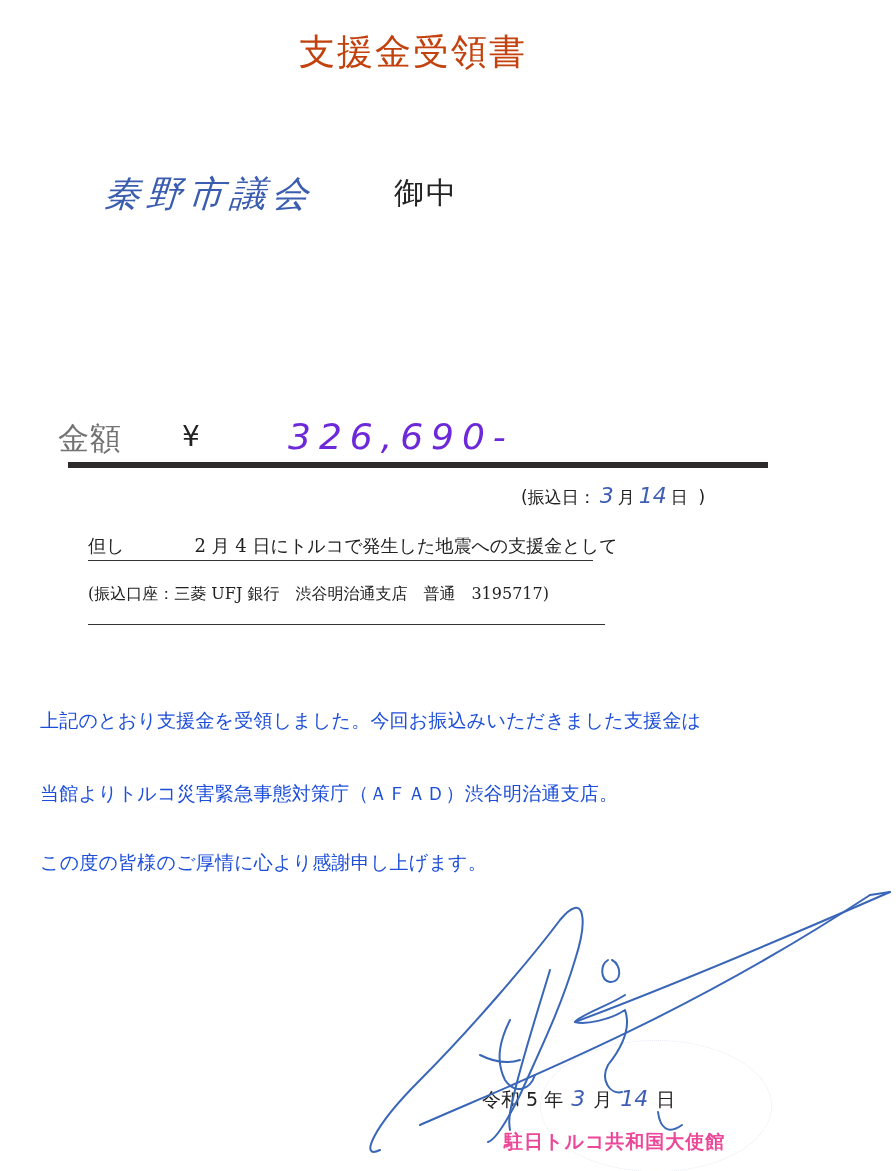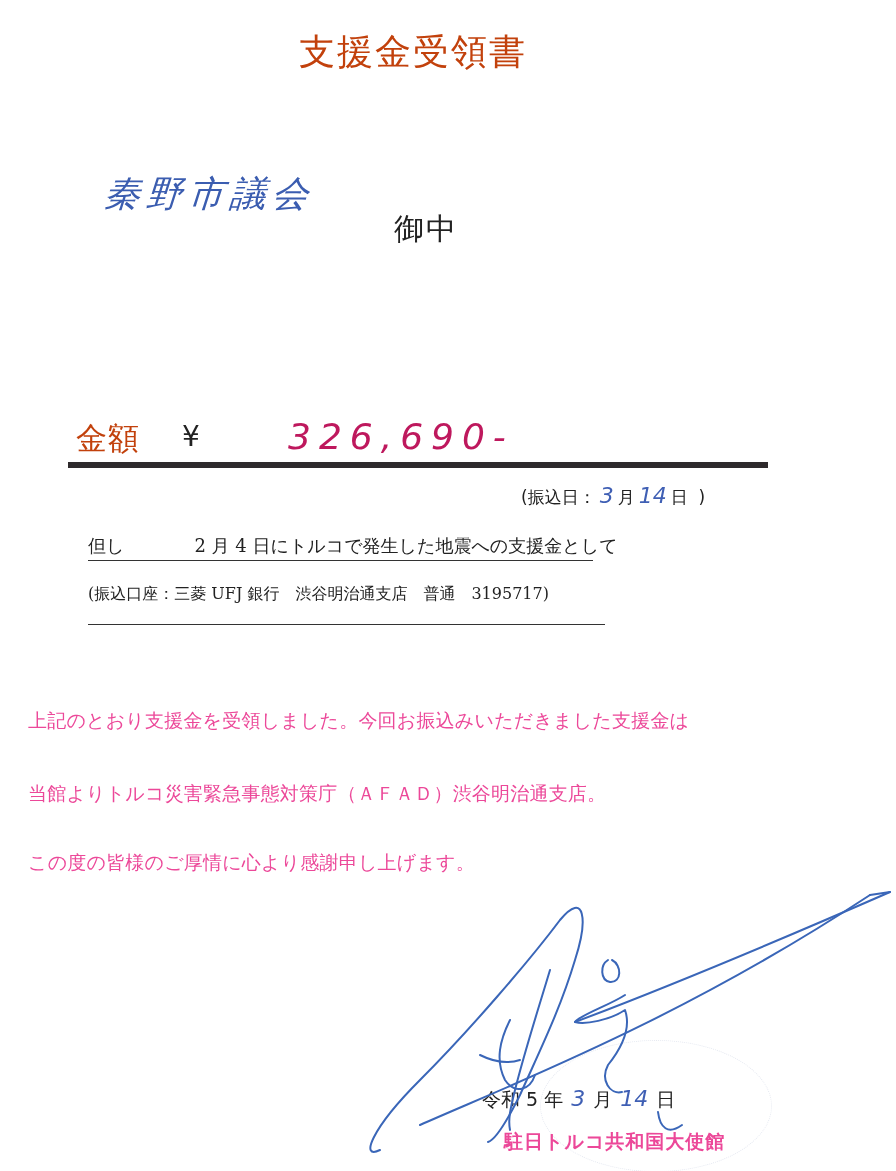--- a/index.html
+++ b/index.html
@@ -32,38 +32,37 @@
       letter-spacing: 6px;
       font-family: "DejaVu Serif", serif;
       font-style: italic;
       transform: skewX(-4deg);
     }
     .recipient-honorific {
       left: 394px; top: 173px;
       font-size: 30px;
       color: #222;
       letter-spacing: 2px;
-      margin-top: 36px;
     }
 
     .amount-label {
-      left: 76px; top: 418px;
+      left: 58px; top: 418px;
       font-size: 31px;
-      color: #c2410c;
+      color: #737373;
       letter-spacing: 1px;
     }
     .yen {
       left: 182px; top: 420px;
       font-size: 28px;
       color: #222;
     }
     .amount-hand {
       left: 288px; top: 416px;
       font-size: 36px;
-      color: #be185d;
+      color: #6d28d9;
       font-style: italic;
       letter-spacing: 8px;
       font-family: "DejaVu Sans", sans-serif;
       font-weight: 300;
     }
     .amount-rule {
       left: 68px; top: 462px;
       width: 700px; height: 6px;
       background: #2e2a2c;
     }
@@ -95,23 +94,23 @@
       left: 88px; top: 584px;
       font-size: 16px;
       color: #222;
       font-family: "DejaVu Serif", serif;
       border-bottom: 1.5px solid #333;
       padding-bottom: 19px;
       width: 517px;
     }
 
     .body-line {
-      left: 28px;
+      left: 40px;
       font-size: 19px;
-      color: #ec4899;
+      color: #1d4ed8;
       letter-spacing: 0.2px;
     }
     .l1 { top: 708px; }
     .l2 { top: 781px; }
     .l3 { top: 850px; }
 
     .sign-date {
       left: 482px; top: 1086px;
       font-size: 19px;
       color: #222;

